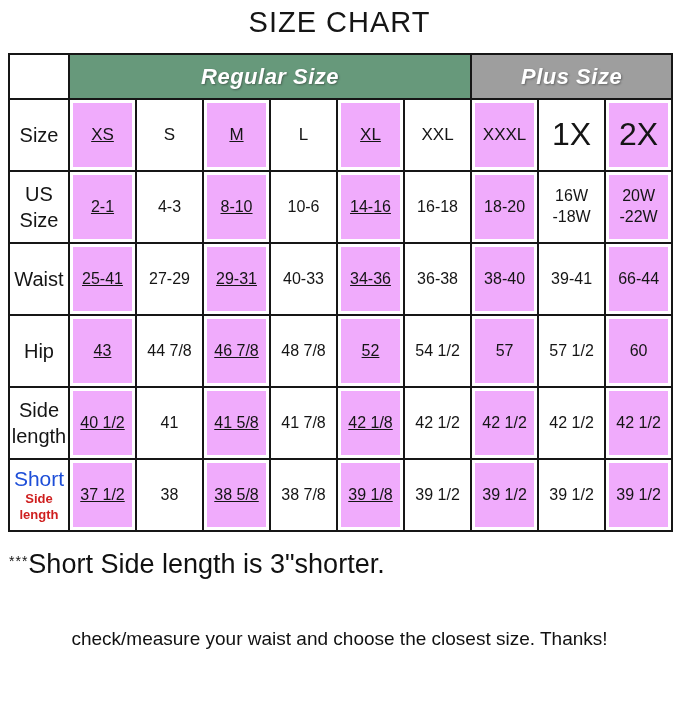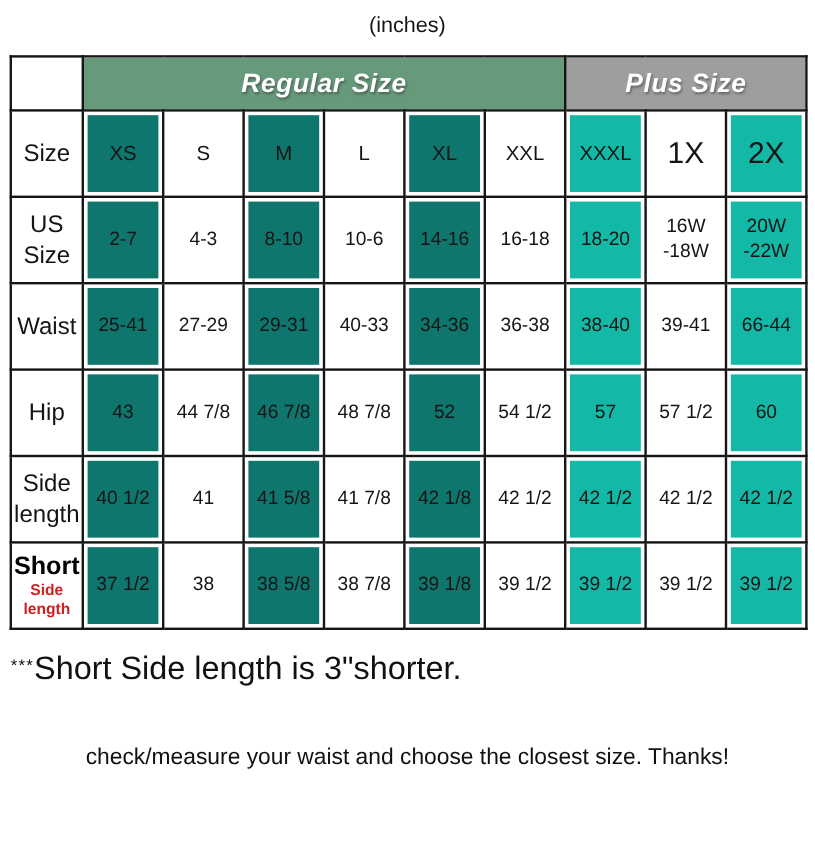--- a/index.html
+++ b/index.html
@@ -34,42 +34,42 @@
   td.plus-head{
     background:#9e9e9e;color:#ffffff;font-size:22px;font-weight:bold;
     text-shadow:1px 1px 2px rgba(35,35,35,0.45);letter-spacing:0.5px;
   }
   tr.data-row td{height:70px;}
   .fill{
     height:64px;margin:3px;display:flex;flex-direction:column;
     align-items:center;justify-content:center;
     white-space:pre-line;line-height:1.3;font-size:16px;
   }
-  td.sh-reg .fill{background:#0f766e;}
-  td.sh-plus .fill{background:#14b8a6;}
+  td.sh-reg .fill{background:#f0abfc;text-decoration:underline;}
+  td.sh-plus .fill{background:#f0abfc;}
   tr.size-row .fill{font-size:17px;}
-  tr.size-row td.big .fill{font-size:25px;}
+  tr.size-row td.big .fill{font-size:32px;}
   td.rowlabel .fill{font-size:20px;background:transparent;}
-  .short-main{color:#000000;font-weight:bold;font-size:21px;line-height:1.15;}
+  .short-main{color:#1d4ed8;font-weight:normal;font-size:21px;line-height:1.15;}
   .short-sub{color:#cf1f1f;font-weight:bold;font-size:13px;line-height:1.2;}
   .note1{
     margin:17px 0 0 9px;font-size:27px;color:#111111;
   }
   .note1 .stars{font-size:14px;vertical-align:7px;letter-spacing:1px;}
   .note2{
     margin-top:42px;text-align:center;font-size:19px;color:#111111;
     line-height:1.75;
   }
 </style>
 </head>
 <body>
 
 <div>
 
-  <div class="subtitle">(inches)</div>
+  <h1 class="title">SIZE CHART</h1>
 
   <table class="size-chart">
     <colgroup>
       <col class="label-col">
       <col class="data-col">
         <col class="data-col">
         <col class="data-col">
       <col class="data-col">
         <col class="data-col">
         <col class="data-col">
@@ -117,21 +117,21 @@
             <div class="fill">2X</div>
           </td>
     </tr>
 
     <tr class="data-row">
       <td class="rowlabel">
             <div class="fill">US
 Size</div>
           </td>
       <td class="sh-reg">
-            <div class="fill">2-7</div>
+            <div class="fill">2-1</div>
           </td>
       <td>
             <div class="fill">4-3</div>
           </td>
       <td class="sh-reg">
             <div class="fill">8-10</div>
           </td>
       <td>
             <div class="fill">10-6</div>
           </td>

